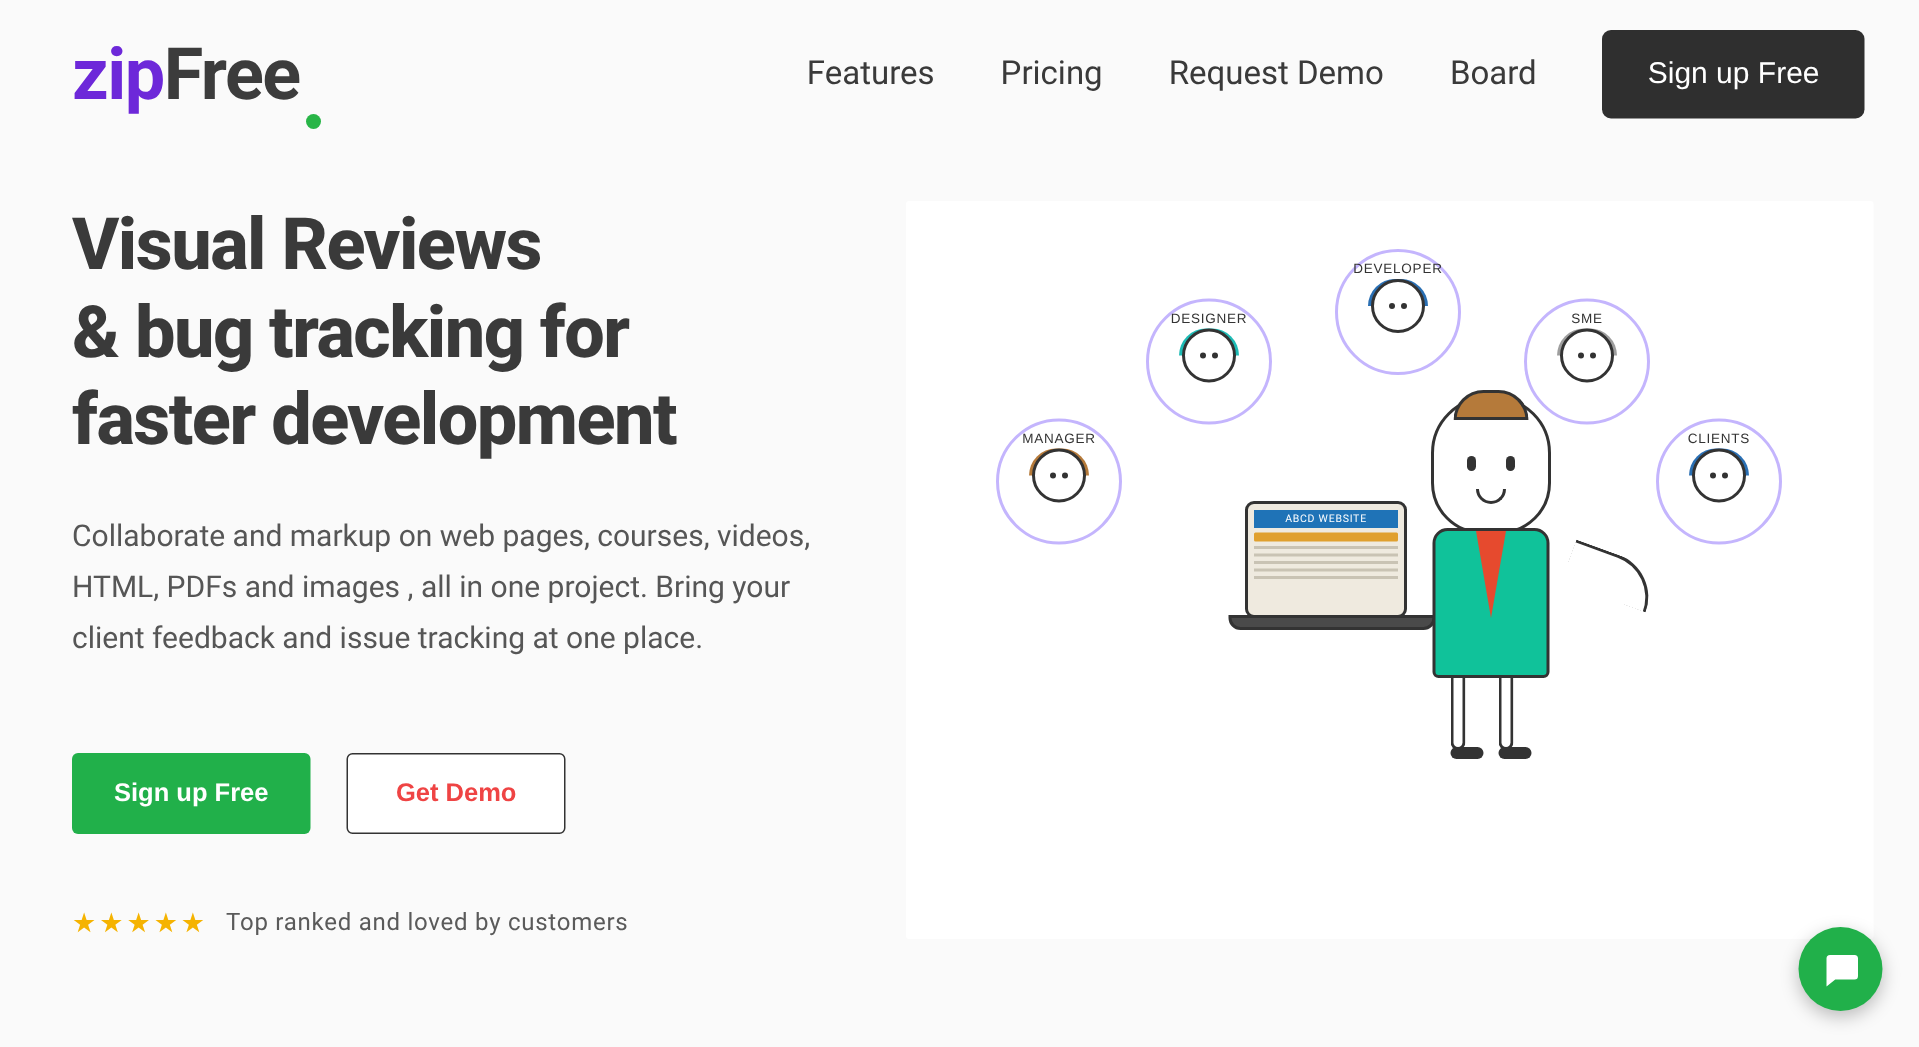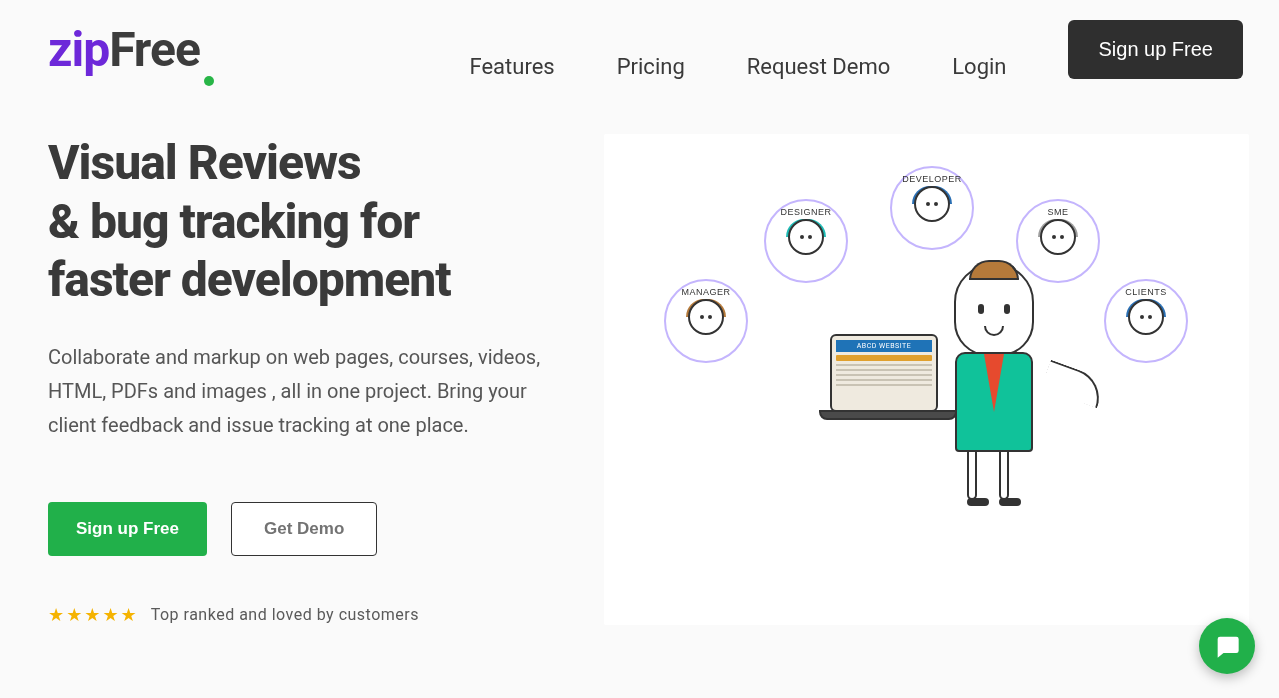--- a/index.html
+++ b/index.html
@@ -31,22 +31,22 @@
     width: 10px; height: 10px;
     background: #28b547;
     border-radius: 50%;
     margin-left: 4px;
     vertical-align: baseline;
     position: relative; top: 20px;
   }
   nav.mainnav {
     margin-left: auto;
     display: flex;
-    align-items: flex-end;
-    gap: 62px;
+    align-items: center;
+    gap: 44px;
   }
   nav.mainnav a {
     color: #3a3a3a;
     font-size: 22px;
     text-decoration: none;
     cursor: pointer;
   }
   .btn-dark {
     background: #2f2f2f;
     color: #fff;
@@ -87,21 +87,21 @@
     color: #fff;
     font-size: 17px;
     font-weight: 600;
     padding: 16px 28px;
     border: none;
     border-radius: 4px;
     cursor: pointer;
   }
   .btn-outline {
     background: #fff;
-    color: #737373;
+    color: #ef4444;
     font-size: 17px;
     font-weight: 600;
     padding: 16px 32px;
     border: 1px solid #333;
     border-radius: 4px;
     cursor: pointer;
   }
   .rating-row {
     margin-top: 48px;
     display: flex;
@@ -304,21 +304,21 @@
 <body>
 
 <header class="nav">
   <div class="logo">
     <span class="zip">zip</span><span class="board">Free</span><span class="dot"></span>
   </div>
   <nav class="mainnav">
     <a>Features</a>
     <a>Pricing</a>
     <a>Request Demo</a>
-    <a>Login</a>
+    <a>Board</a>
     <button class="btn-dark">Sign up Free</button>
   </nav>
 </header>
 
 <section class="hero">
   <div class="hero-left">
     <h1 class="hero-title">
       <span>Visual Reviews</span><br>
       <span>&amp; bug tracking for</span><br>
       <span>faster development</span>

